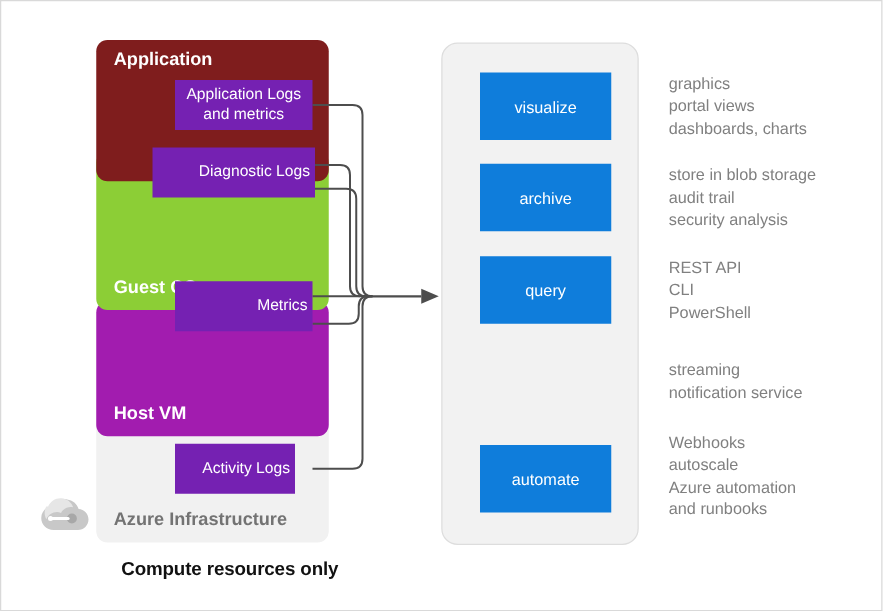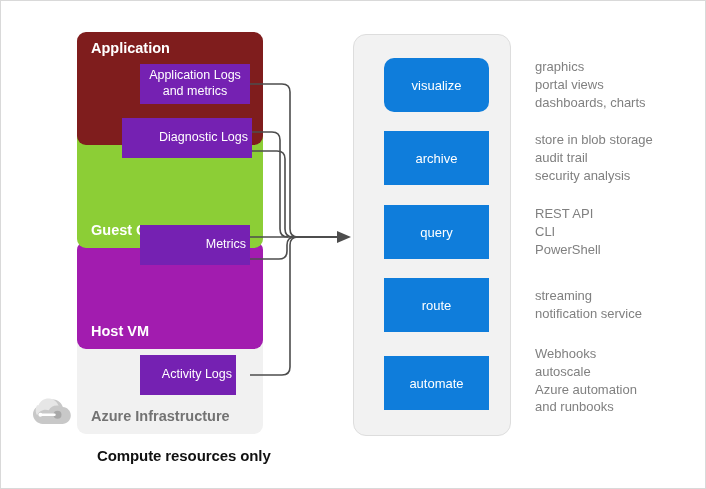--- a/index.html
+++ b/index.html
@@ -119,21 +119,21 @@
     left: 383px;
     width: 105px; height: 54px;
     background: #0f7ddb;
     color: #ffffff;
     font-size: 13px;
     display: flex;
     align-items: center;
     justify-content: center;
     z-index: 8;
   }
-  #action-visualize { top: 57px; border-radius: 10px; }
+  #action-visualize { top: 57px; }
   #action-archive   { top: 130px; }
   #action-query     { top: 204px; }
   #action-route     { top: 277px; }
   #action-automate  { top: 355px; }
 
   
   .note {
     position: absolute;
     left: 534px;
     font-size: 13px;
@@ -213,23 +213,20 @@
   <div id="actions-panel"></div>
 
   <div class="blue-box" id="action-visualize">
     <span>visualize</span>
   </div>
   <div class="blue-box" id="action-archive">
     <span>archive</span>
   </div>
   <div class="blue-box" id="action-query">
     <span>query</span>
-  </div>
-  <div class="blue-box" id="action-route">
-    <span>route</span>
   </div>
   <div class="blue-box" id="action-automate">
     <span>automate</span>
   </div>
 
   <div class="note" id="note-archive">store in blob storage
 audit trail
 security analysis</div>
   <div class="note" id="note-visualize">graphics
 portal views

